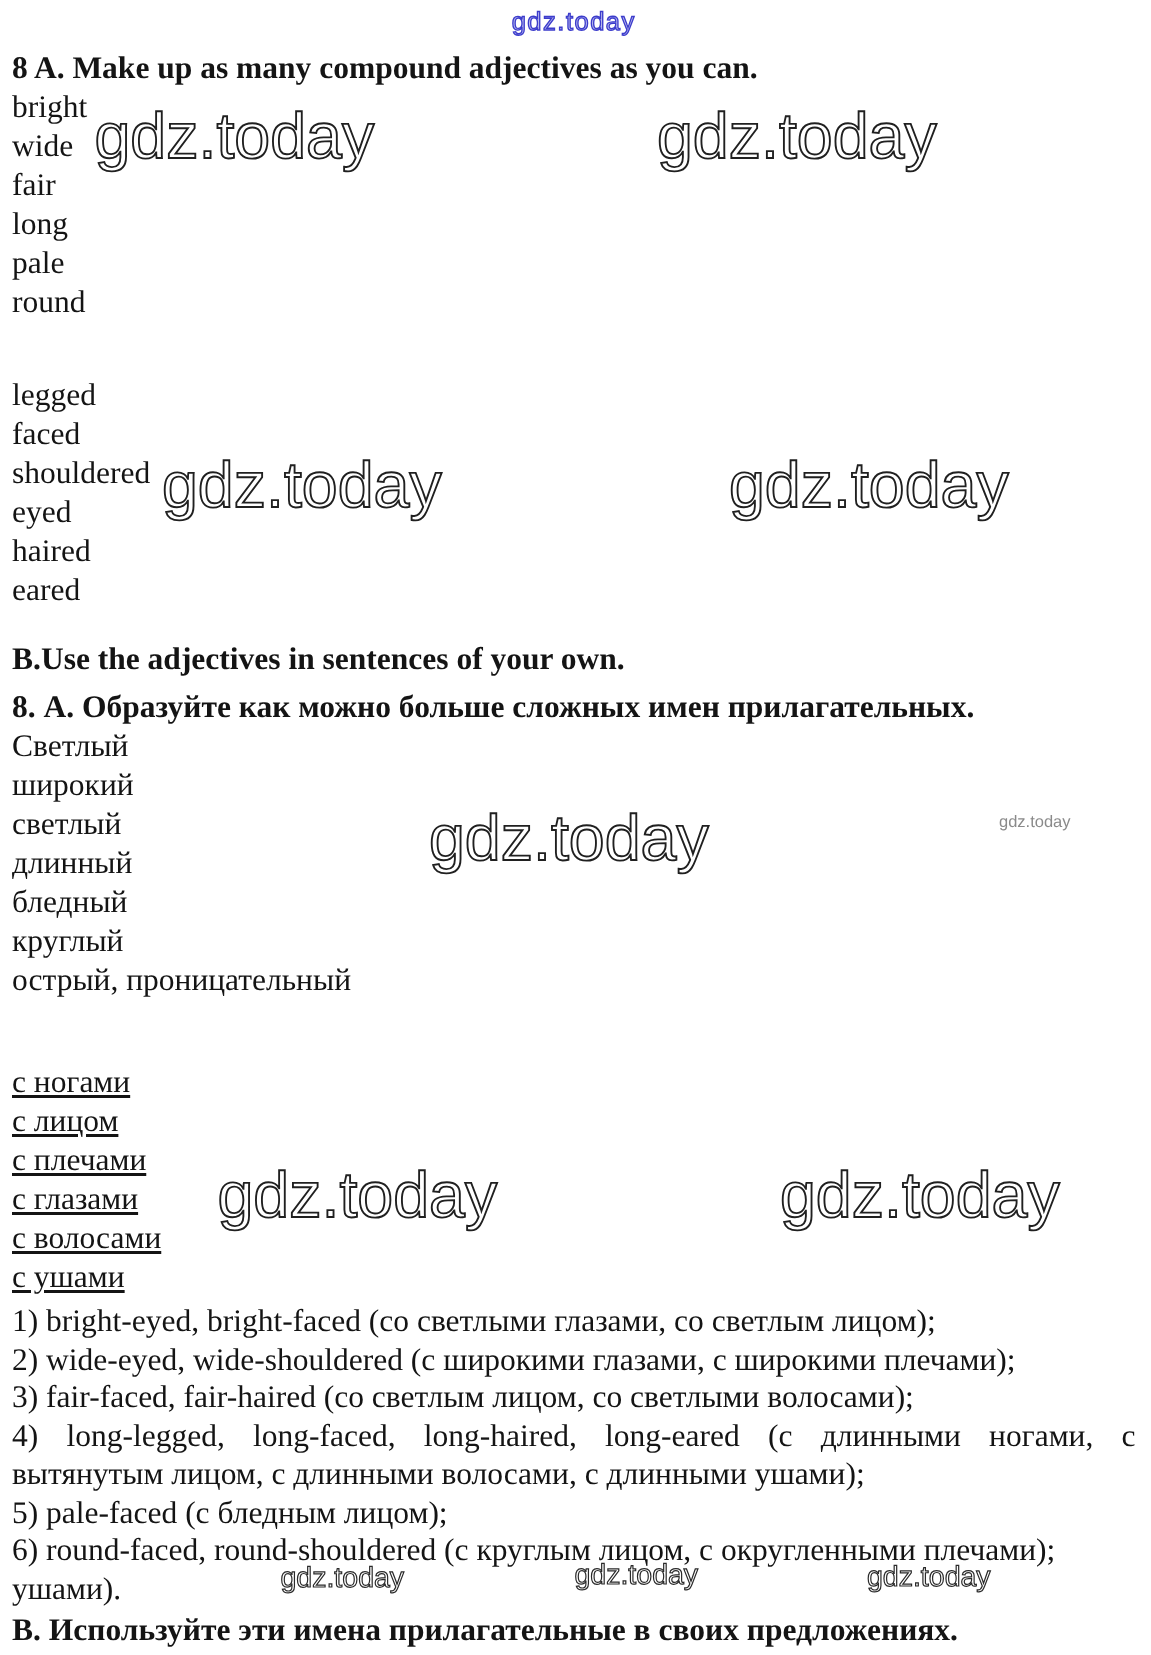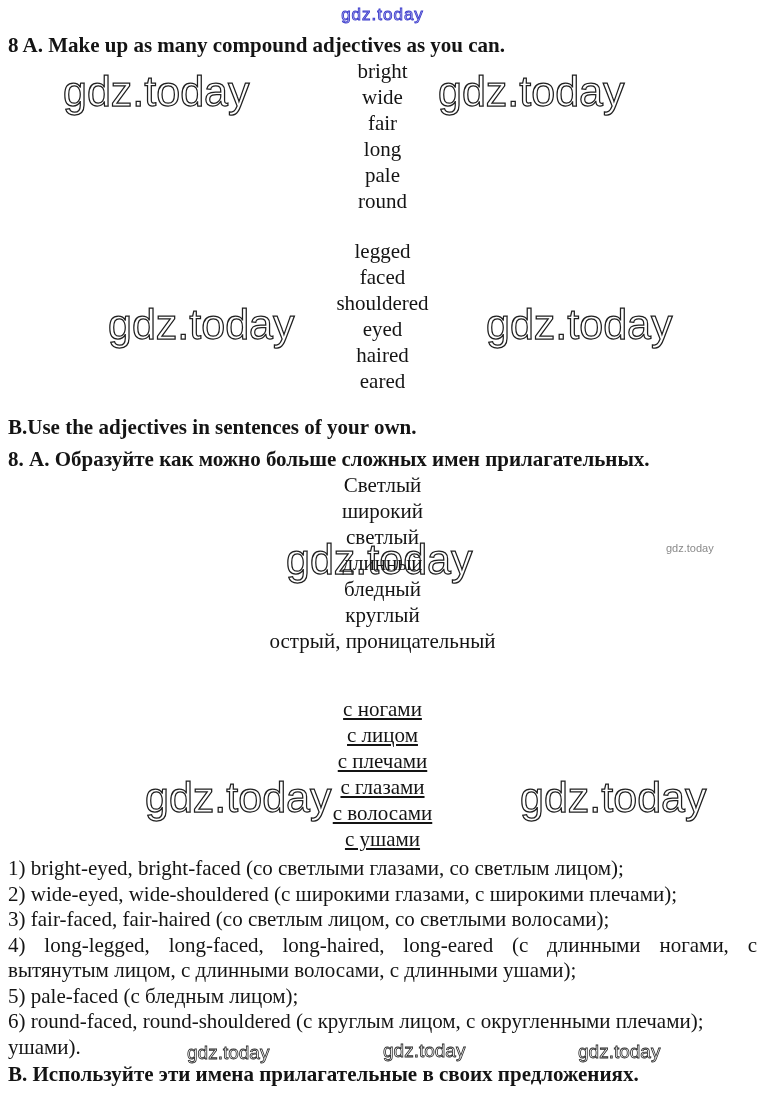--- a/index.html
+++ b/index.html
@@ -9,34 +9,34 @@
     font-family: "Liberation Serif", "DejaVu Serif", serif;
     color: #141414;
     overflow: hidden;
     position: relative;
   }
   .doc {
     position: absolute; inset: 0;
     padding: 0 10px 0 8px;
     box-sizing: border-box;
   }
-  .line { font-size: 21px; line-height: 26px; white-space: nowrap; text-align: center; }
+  .line { font-size: 21px; line-height: 26px; white-space: nowrap; }
   .heading { font-weight: bold; font-size: 21px; line-height: 26px; white-space: nowrap; margin-top: 20px; }
 
   .wm-blue-row {
     text-align: center;
     height: 30px; line-height: 30px;
     font-family: "Liberation Sans", sans-serif;
     font-size: 17px;
     letter-spacing: 1px;
     color: rgba(60, 60, 204, 0.35);
     -webkit-text-stroke: 0.9px #3c3ccc;
   }
   .h1-en { margin-top: 2px; }
-  .list2-en { margin-top: 24px; }
+  .list2-en { margin-top: 36px; }
   .h-ru { margin-top: 6px; }
   .list2-ru { margin-top: 42px; text-decoration: underline; }
   .answers { margin-top: 4px; }
   .ans { font-size: 21px; line-height: 25.5px; white-space: nowrap; font-family: Liberation Serif, serif; }
   .ans.justify {
     white-space: normal;
     text-align: justify;
     text-align-last: justify;
   }
   .h-ru-b { margin-top: 1px; }

